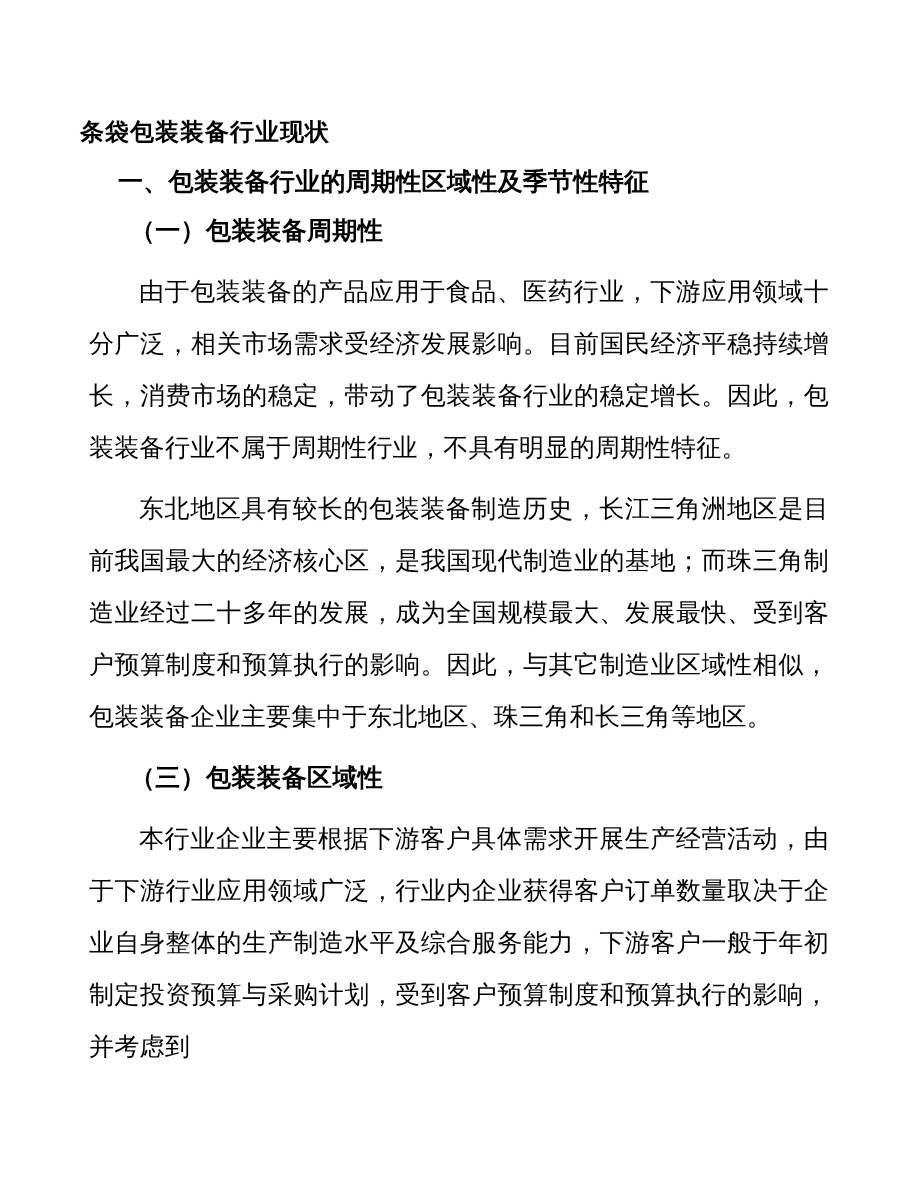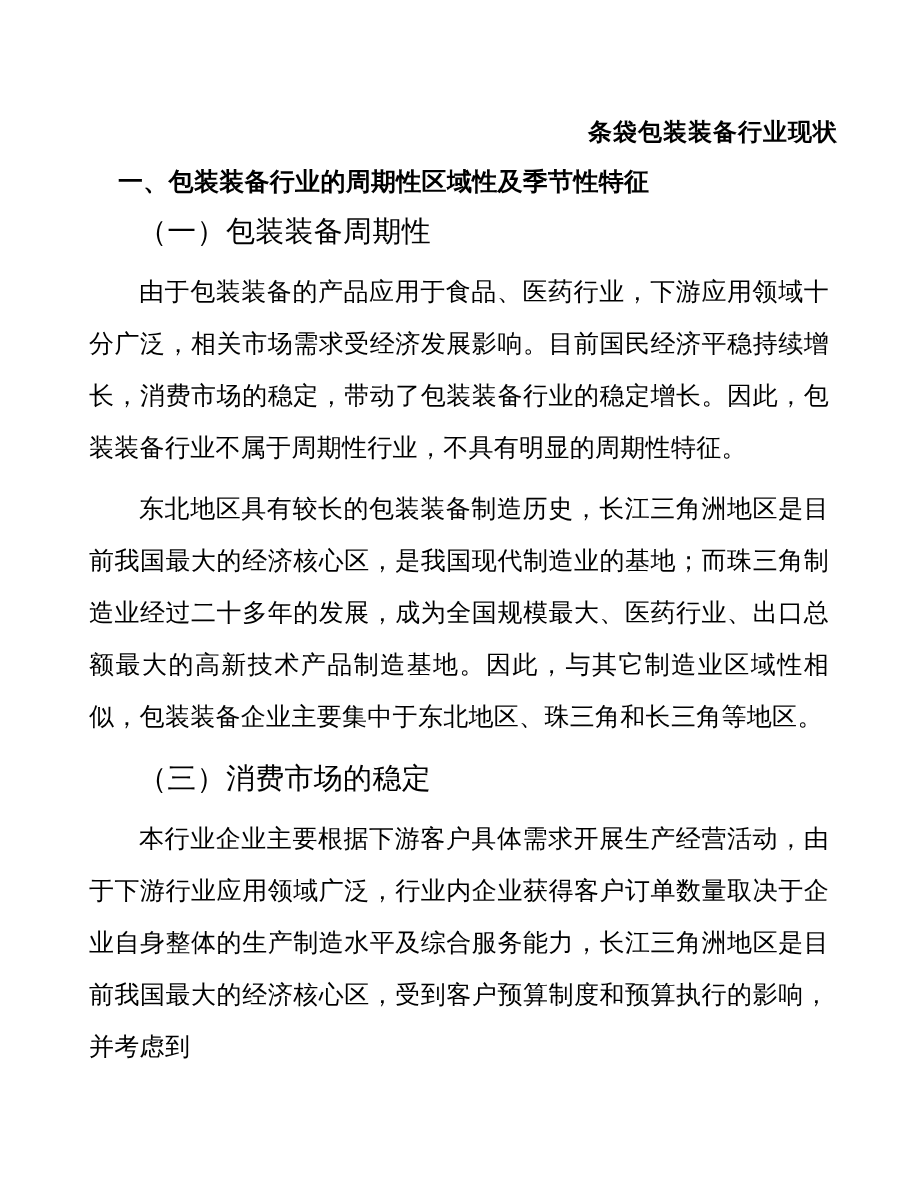--- a/index.html
+++ b/index.html
@@ -14,39 +14,39 @@
     margin: 0;
     background: #ffffff;
     color: #000000;
     box-sizing: border-box;
     padding: 0 82px 0 80px;
     overflow: hidden;
     font-family: "DejaVu Serif", "Liberation Serif", serif;
   }
   .doc-title {
     margin: 114px 0 0 0;
-    text-align: right;
+    text-align: left;
     font-size: 24px;
     font-weight: bold;
     line-height: 36px;
     letter-spacing: 1px;
     font-family: "DejaVu Sans", "Liberation Sans", sans-serif;
   }
   .section-heading {
     margin: 14px 0 5px 38px;
     font-size: 25px;
     font-weight: bold;
     line-height: 36px;
     letter-spacing: 0.3px;
     font-family: "DejaVu Sans", "Liberation Sans", sans-serif;
   }
   .subsection-heading {
     margin: 0;
-    font-size: 29px;
-    font-weight: normal;
+    font-size: 25px;
+    font-weight: bold;
     line-height: 52px;
     text-indent: 2em;
     letter-spacing: 0.3px;
   }
   .para {
     margin: 9px;
     font-size: 25px;
     font-weight: normal;
     line-height: 52px;
     text-indent: 2em;
@@ -62,19 +62,19 @@
 
   <h1 class="doc-title">条袋包装装备行业现状</h1>
 
   <h2 class="section-heading">一、包装装备行业的周期性区域性及季节性特征</h2>
 
   <h3 class="subsection-heading">（一）包装装备周期性</h3>
 
   <p class="para">由于包装装备的产品应用于食品、医药行业，下游应用领域十分广泛，相关市场需求受经济发展影响。目前国民经济平稳持续增长，消费市场的稳定，带动了包装装备行业的稳定增长。因此，包装装备行业不属于周期性行业，不具有明显的周期性特征。</p>
 
 
-  <p class="para">东北地区具有较长的包装装备制造历史，长江三角洲地区是目前我国最大的经济核心区，是我国现代制造业的基地；而珠三角制造业经过二十多年的发展，成为全国规模最大、医药行业、出口总额最大的高新技术产品制造基地。因此，与其它制造业区域性相似，包装装备企业主要集中于东北地区、珠三角和长三角等地区。</p>
+  <p class="para">东北地区具有较长的包装装备制造历史，长江三角洲地区是目前我国最大的经济核心区，是我国现代制造业的基地；而珠三角制造业经过二十多年的发展，成为全国规模最大、发展最快、受到客户预算制度和预算执行的影响。因此，与其它制造业区域性相似，包装装备企业主要集中于东北地区、珠三角和长三角等地区。</p>
 
-  <h3 class="subsection-heading">（三）消费市场的稳定</h3>
+  <h3 class="subsection-heading">（三）包装装备区域性</h3>
 
-  <p class="para">本行业企业主要根据下游客户具体需求开展生产经营活动，由于下游行业应用领域广泛，行业内企业获得客户订单数量取决于企业自身整体的生产制造水平及综合服务能力，长江三角洲地区是目前我国最大的经济核心区，受到客户预算制度和预算执行的影响，并考虑到</p>
+  <p class="para">本行业企业主要根据下游客户具体需求开展生产经营活动，由于下游行业应用领域广泛，行业内企业获得客户订单数量取决于企业自身整体的生产制造水平及综合服务能力，下游客户一般于年初制定投资预算与采购计划，受到客户预算制度和预算执行的影响，并考虑到</p>
 
 </div>
 
 </body></html>

